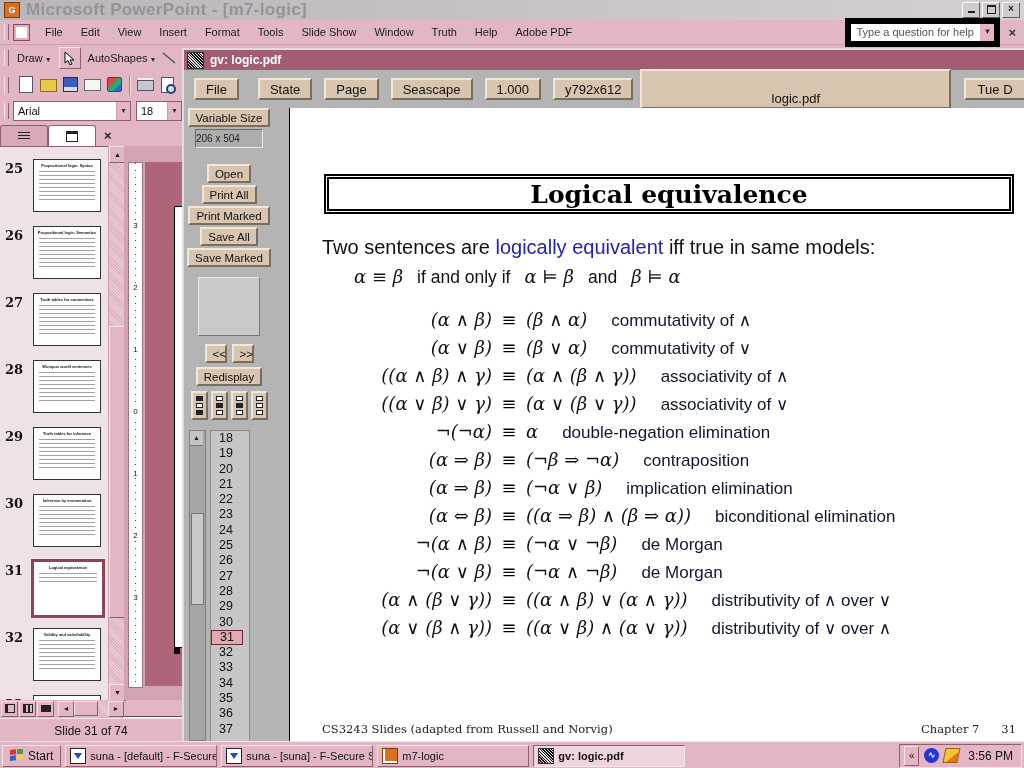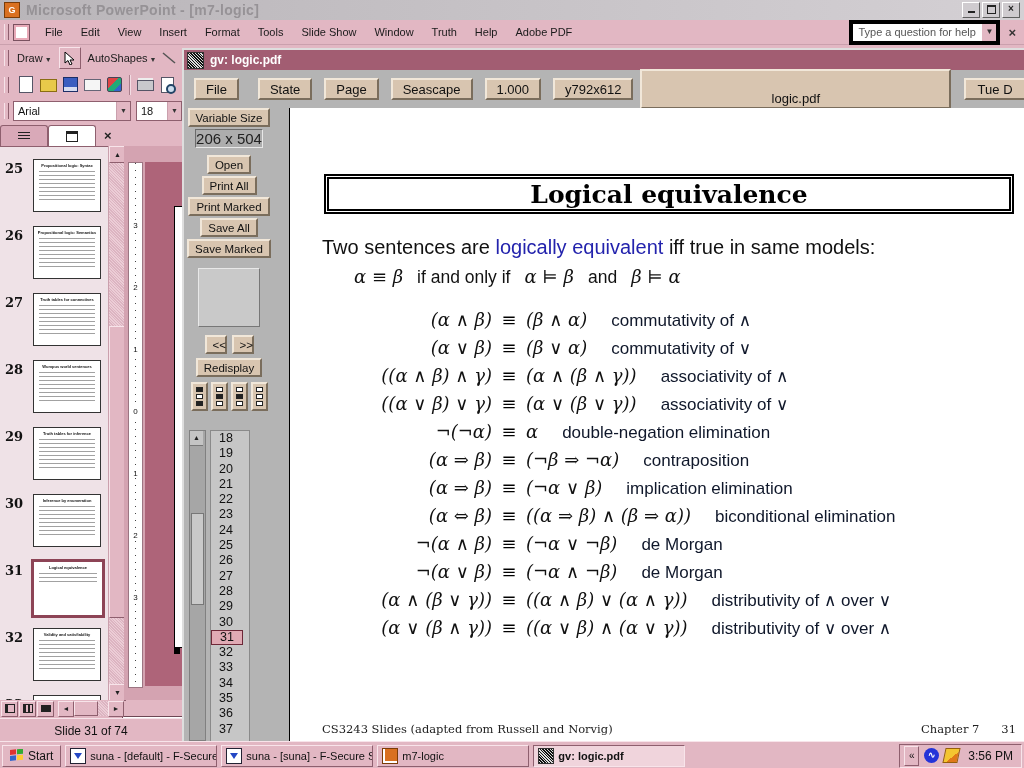--- a/index.html
+++ b/index.html
@@ -8,36 +8,36 @@
   
   .raised-pink{background:#e2b7c3;border-top:1px solid #f8e4ea;border-left:1px solid #f8e4ea;
                border-right:1px solid #8e5f6e;border-bottom:1px solid #8e5f6e;}
   .raised-tan{background:#d8c5b0;border-top:2px solid #f1e7d9;border-left:2px solid #f1e7d9;
               border-right:2px solid #7a6d5c;border-bottom:2px solid #7a6d5c;}
   
   .ppt-titlebar{position:absolute;left:0;top:0;width:1024px;height:20px;
     background:linear-gradient(90deg,#b9b5b9,#d4d0d4);display:flex;align-items:center;}
   .ppt-appicon{width:14px;height:14px;margin:0 6px 0 4px;background:#d97020;border:1px solid #7a3c08;
     display:flex;align-items:center;justify-content:center;color:#fff;font-size:9px;font-weight:bold;}
-  .ppt-title{font-size:14px;font-weight:bold;color:#969296;letter-spacing:.3px;}
+  .ppt-title{font-size:17px;font-weight:bold;color:#969296;letter-spacing:.3px;}
   .winbtns{margin-left:auto;display:flex;gap:2px;padding-right:4px;}
   .wbtn{width:16px;height:14px;font-size:10px;font-weight:bold;color:#222;text-align:center;line-height:12px;
     background:#cfcbcf;border-top:1px solid #fff;border-left:1px solid #fff;
     border-right:1px solid #5f5f5f;border-bottom:1px solid #5f5f5f;}
   .wbtn .min{display:inline-block;width:7px;height:2px;background:#222;margin-top:8px;}
   .wbtn .rest{display:inline-block;width:7px;height:6px;border:1px solid #222;border-top-width:2px;margin-top:2px;}
   
   .ppt-menubar{position:absolute;left:0;top:20px;width:1024px;height:24px;background:#e2b7c3;
     display:flex;align-items:center;border-bottom:1px solid #caa0ad;}
   .grip{width:3px;height:16px;margin:0 4px;border-left:1px solid #f6e3e9;border-right:1px solid #8e5f6e;}
   .menu-doc-icon{width:15px;height:15px;background:#fff;border:1px solid #7a5260;margin-right:6px;
     box-shadow:inset 0 0 0 2px #e8aab8;}
   .menu-items{display:flex;gap:0;}
   .menu-item{font-size:11px;color:#1a1a1a;padding:3px 9px;}
-  .helpbox{margin-left:auto;width:138px;height:17px;background:#fff;border:4px solid #000000;
+  .helpbox{margin-left:auto;width:138px;height:17px;background:#fff;border:6px solid #000000;
     display:flex;align-items:center;font-size:11px;color:#555;padding-left:5px;}
   .helpbox .dd{margin-left:auto;width:14px;text-align:center;background:#e2b7c3;height:100%;
     font-size:8px;line-height:16px;color:#333;}
   .menuclose{font-size:13px;font-weight:bold;color:#333;padding:0 8px;}
   
   .draw-row{position:absolute;left:0;top:45px;width:182px;height:26px;display:flex;align-items:center;background:#e2b7c3;}
   .tool-label{font-size:11px;color:#1a1a1a;padding:2px 4px;white-space:nowrap;}
   .dd-small{font-size:7px;color:#333;margin-left:2px;}
   .pointer-btn{width:20px;height:20px;display:flex;align-items:center;justify-content:center;margin:0 3px;}
   .std-row{position:absolute;left:0;top:71px;width:182px;height:27px;display:flex;align-items:center;gap:4px;background:#e2b7c3;}
@@ -111,21 +111,21 @@
     background:repeating-linear-gradient(45deg,#111 0 1px,#ddd 1px 2px);}
   .gv-title{color:#fff;font-weight:bold;font-size:12px;}
   .gv-toolbar{position:absolute;left:0;top:22px;right:0;height:34px;display:flex;align-items:center;gap:7px;padding-left:10px;}
   .gv-btn{height:22px;line-height:20px;text-align:center;font-size:13px;color:#111;padding:0 10px;white-space:nowrap;}
   .gv-file-btn{width:48px;margin-right:12px;}
   .gv-fname{width:355px;padding:18px;}
   .gv-date{width:70px;overflow:hidden;margin-left:6px;padding:0 4px;}
   .gv-body{position:absolute;left:0;top:58px;right:0;bottom:0;}
   .gv-side{position:absolute;left:0;top:0;width:90px;bottom:0;}
   .gv-sbtn{display:block;margin:0 auto 2px;height:19px;line-height:17px;font-size:11.5px;color:#111;text-align:center;padding:0 6px;width:max-content;}
-  .gv-sizebox{display:block;margin:2px auto 7px;width:66px;height:17px;line-height:17px;font-size:15px;text-align:center;color:#222;
+  .gv-sizebox{display:block;margin:2px auto 16px;width:66px;height:17px;line-height:17px;font-size:10px;text-align:left;color:#222;
     background:#adadad;border-top:1px solid #6b6b6b;border-left:1px solid #6b6b6b;border-right:1px solid #e8e8e8;border-bottom:1px solid #e8e8e8;}
   .gv-square{margin:10px auto 8px;width:60px;height:57px;background:#c9c9c9;
     border-top:1px solid #e8e8e8;border-left:1px solid #e8e8e8;border-right:1px solid #777;border-bottom:1px solid #777;}
   .gv-nav{display:flex;justify-content:center;gap:5px;margin-bottom:4px;}
   .gv-nav .gv-sbtn{margin:0;width:22px;}
   .gv-marks{display:flex;justify-content:center;gap:3px;margin-top:5px;}
   .mark-btn{width:17px;height:29px;display:flex;flex-direction:column;align-items:center;justify-content:center;gap:2px;padding:0;}
   .mark-btn i{display:block;width:5px;height:3px;border:1px solid #222;background:#fff;}
   .mark-btn i.f{background:#222;}
   .gv-scroll{position:absolute;left:5px;top:322px;width:15px;bottom:2px;background:#a6a6a6;

